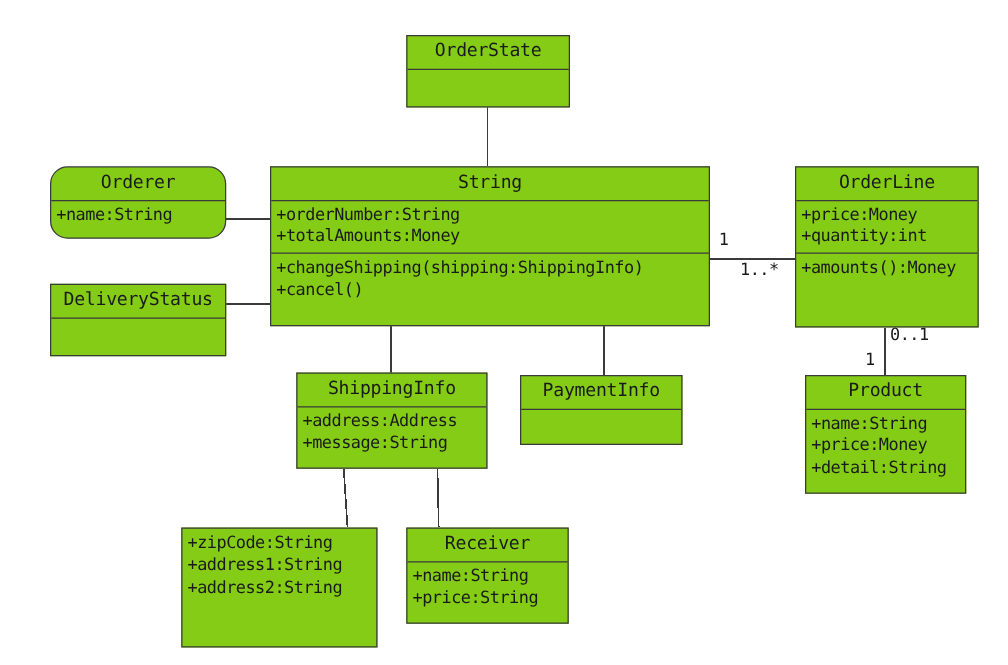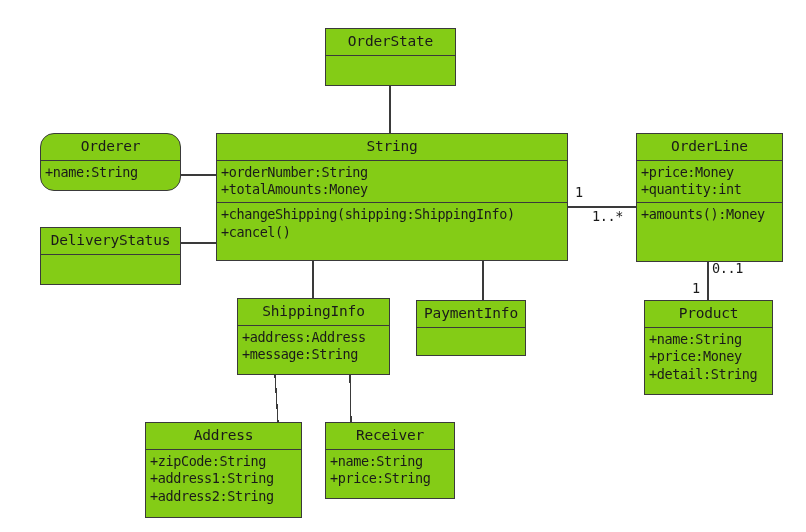--- a/index.html
+++ b/index.html
@@ -156,27 +156,26 @@
   </div>
 
   <div class="uml-class" style="left:237px; top:298px; width:153px; height:77px;">
     <div class="uml-name">ShippingInfo</div>
     <div class="uml-compartment grow">
       <div class="uml-member">+address:Address</div>
       <div class="uml-member">+message:String</div>
     </div>
   </div>
 
-  <div class="uml-class" style="left:416px; top:300px; width:110px; height:56px;">
+  <div class="uml-class" style="left:416px; top:300px; width:130px; height:56px;">
     <div class="uml-name">PaymentInfo</div>
     <div class="uml-compartment empty grow"></div>
   </div>
 
   <div class="uml-class" style="left:145px; top:422px; width:157px; height:96px;">
-    <div class="uml-name">Address</div>
     <div class="uml-compartment grow">
       <div class="uml-member">+zipCode:String</div>
       <div class="uml-member">+address1:String</div>
       <div class="uml-member">+address2:String</div>
     </div>
   </div>
 
   <div class="uml-class" style="left:325px; top:422px; width:130px; height:77px;">
     <div class="uml-name">Receiver</div>
     <div class="uml-compartment grow">

